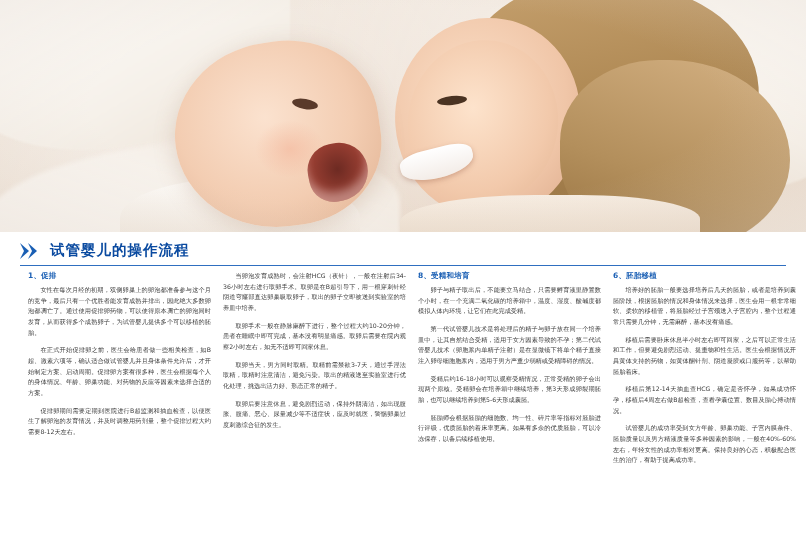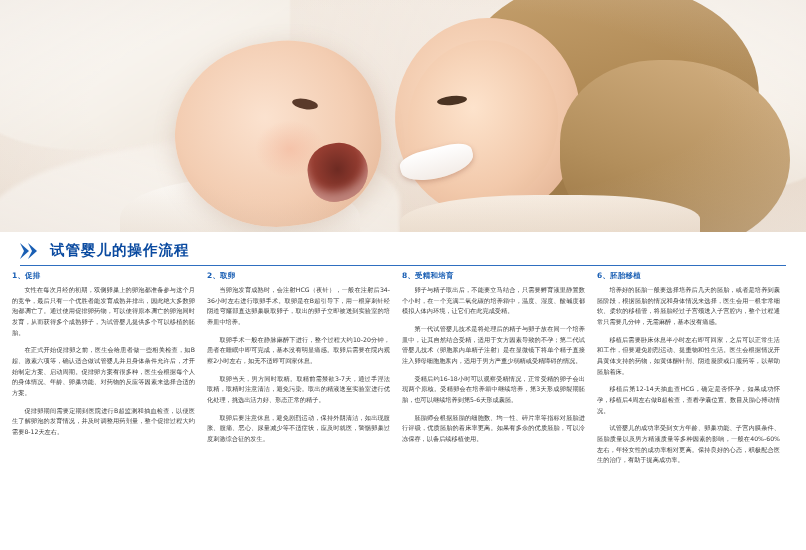--- a/index.html
+++ b/index.html
@@ -191,21 +191,21 @@
     left: 20px;
     top: 265px;
     width: 766px;
     height: 1px;
     background: #2f6fc0;
   }
 
   
   .columns {
     position: absolute;
-    left: 12px;
+    left: 28px;
     top: 271px;
     width: 768px;
     display: flex;
     gap: 12px;
   }
   .col {
     width: 183px;
   }
   .col-head {
     font-size: 7.5px;
@@ -263,21 +263,20 @@
   <div class="columns">
 
     <div class="col">
       <div class="col-head">1、促排</div>
       <p>女性在每次月经的初期，双侧卵巢上的卵泡都准备参与这个月的竞争，最后只有一个优胜者能发育成熟并排出，因此绝大多数卵泡都凋亡了。通过使用促排卵药物，可以使得原本凋亡的卵泡同时发育，从而获得多个成熟卵子，为试管婴儿提供多个可以移植的胚胎。</p>
       <p>在正式开始促排卵之前，医生会给患者做一些相关检查，如B超、激素六项等，确认适合做试管婴儿并且身体条件允许后，才开始制定方案、启动周期。促排卵方案有很多种，医生会根据每个人的身体情况、年龄、卵巢功能、对药物的反应等因素来选择合适的方案。</p>
       <p>促排卵期间需要定期到医院进行B超监测和抽血检查，以便医生了解卵泡的发育情况，并及时调整用药剂量，整个促排过程大约需要8-12天左右。</p>
     </div>
 
     <div class="col">
-      <div class="col-head">2、取卵</div>
       <p>当卵泡发育成熟时，会注射HCG（夜针），一般在注射后34-36小时左右进行取卵手术。取卵是在B超引导下，用一根穿刺针经阴道穹窿部直达卵巢吸取卵子，取出的卵子立即被送到实验室的培养皿中培养。</p>
       <p>取卵手术一般在静脉麻醉下进行，整个过程大约10-20分钟，患者在睡眠中即可完成，基本没有明显痛感。取卵后需要在院内观察2小时左右，如无不适即可回家休息。</p>
       <p>取卵当天，男方同时取精。取精前需禁欲3-7天，通过手淫法取精，取精时注意清洁，避免污染。取出的精液送至实验室进行优化处理，挑选出活力好、形态正常的精子。</p>
       <p>取卵后要注意休息，避免剧烈运动，保持外阴清洁，如出现腹胀、腹痛、恶心、尿量减少等不适症状，应及时就医，警惕卵巢过度刺激综合征的发生。</p>
     </div>
 
     <div class="col">
       <div class="col-head">8、受精和培育</div>
       <p>卵子与精子取出后，不能要立马结合，只需要孵育液里静置数个小时，在一个充满二氧化碳的培养箱中，温度、湿度、酸碱度都模拟人体内环境，让它们在此完成受精。</p>
       <p>第一代试管婴儿技术是将处理后的精子与卵子放在同一个培养皿中，让其自然结合受精，适用于女方因素导致的不孕；第二代试管婴儿技术（卵胞浆内单精子注射）是在显微镜下将单个精子直接注入卵母细胞胞浆内，适用于男方严重少弱精或受精障碍的情况。</p>

